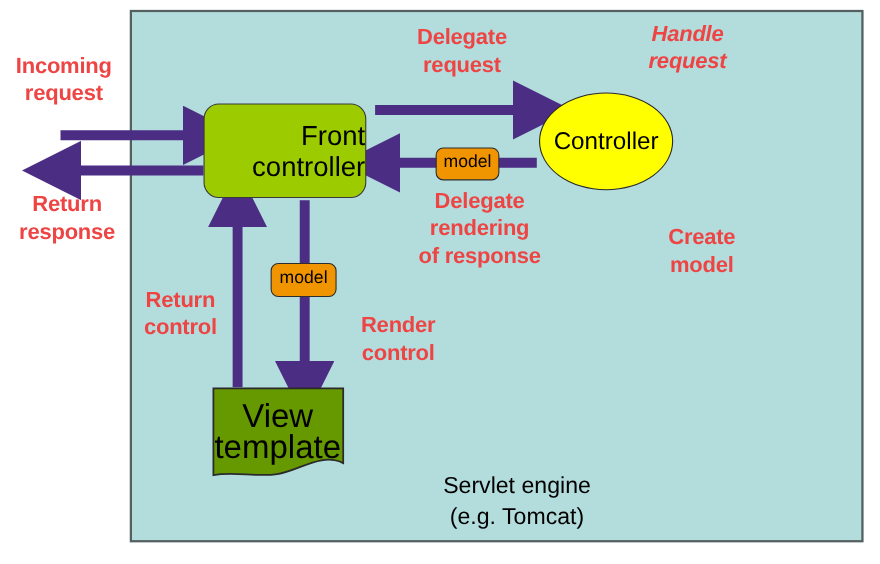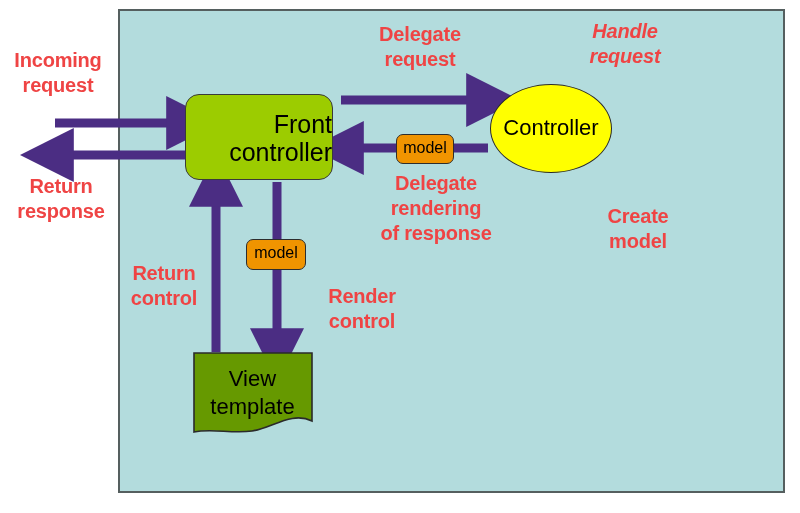--- a/index.html
+++ b/index.html
@@ -88,21 +88,21 @@
     text-align: center;
     line-height: 26px;
     z-index: 5;
   }
   #view-template-text {
     position: absolute;
     left: 193px;
     top: 365px;
     width: 119px;
     color: #000;
-    font-size: 22px;
+    font-size: 30px;
     line-height: 28px;
     text-align: center;
     white-space: pre-line;
     z-index: 4;
   }
   #servlet-engine-caption {
     position: absolute;
     left: 350px;
     top: 428px;
     width: 240px;
@@ -198,14 +198,16 @@
 
   <div class="label" style="left:588px; top:171px; width:100px;margin-top:33px;">Create
 model</div>
 
   <div class="label" style="left:113px; top:261px; width:102px;">Return
 control</div>
 
   <div class="label" style="left:303px; top:284px; width:118px;">Render
 control</div>
 
+  <div id="servlet-engine-caption">Servlet engine
+(e.g. Tomcat)</div>
 
 </div>
 
 </body></html>

